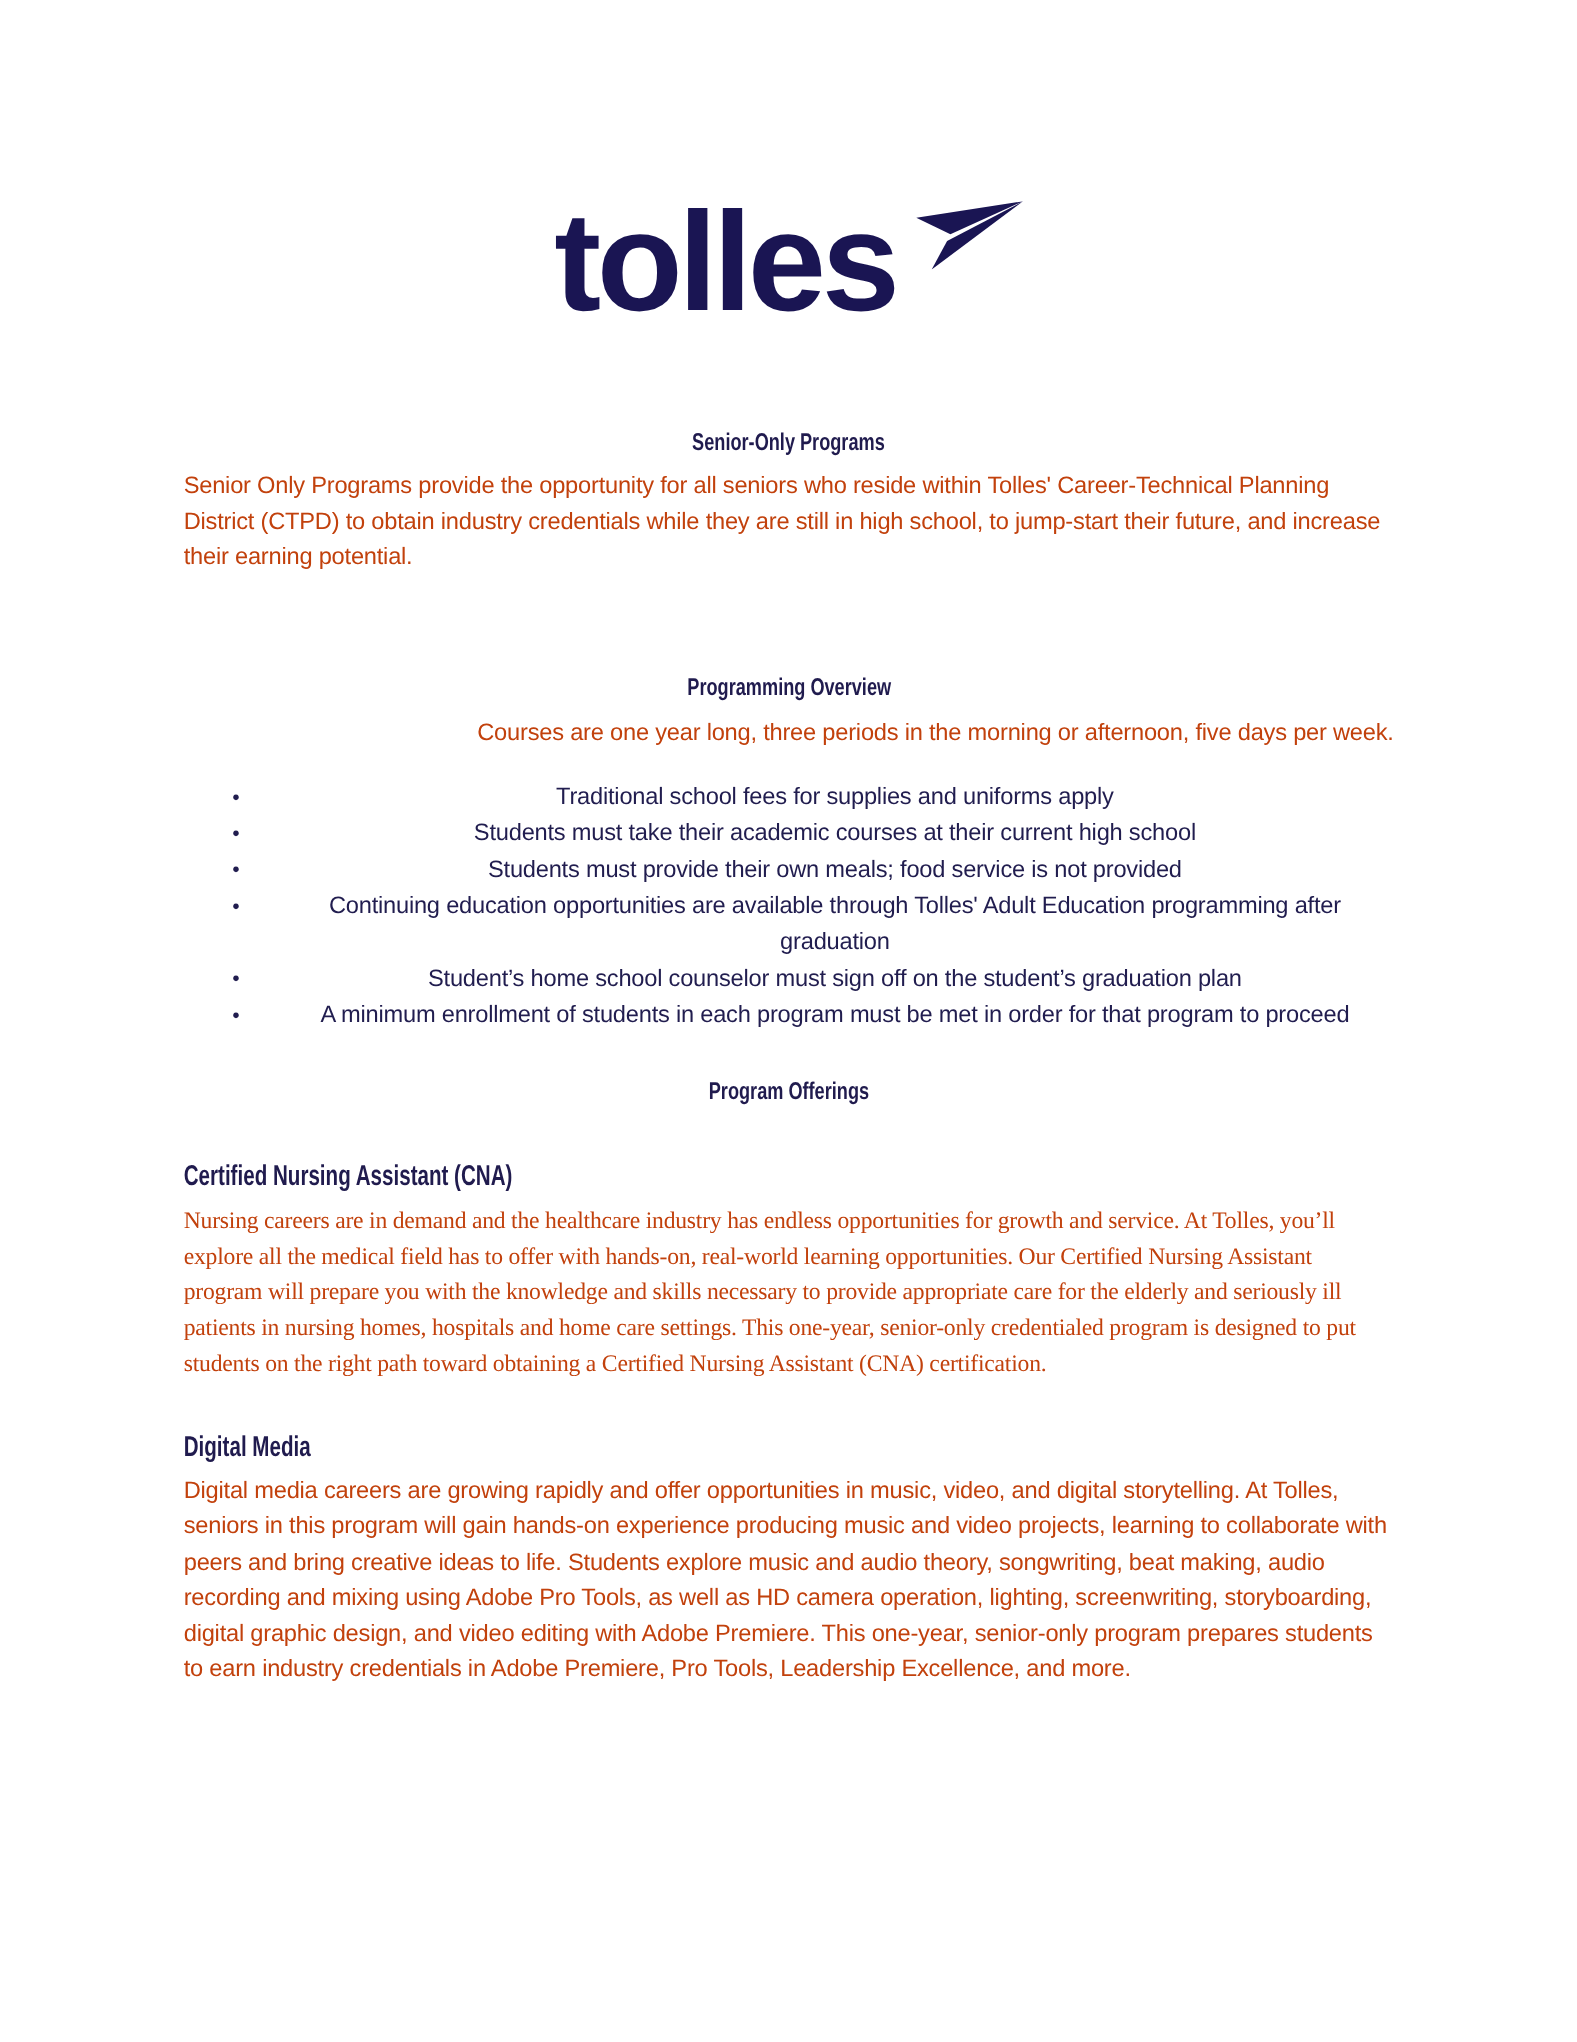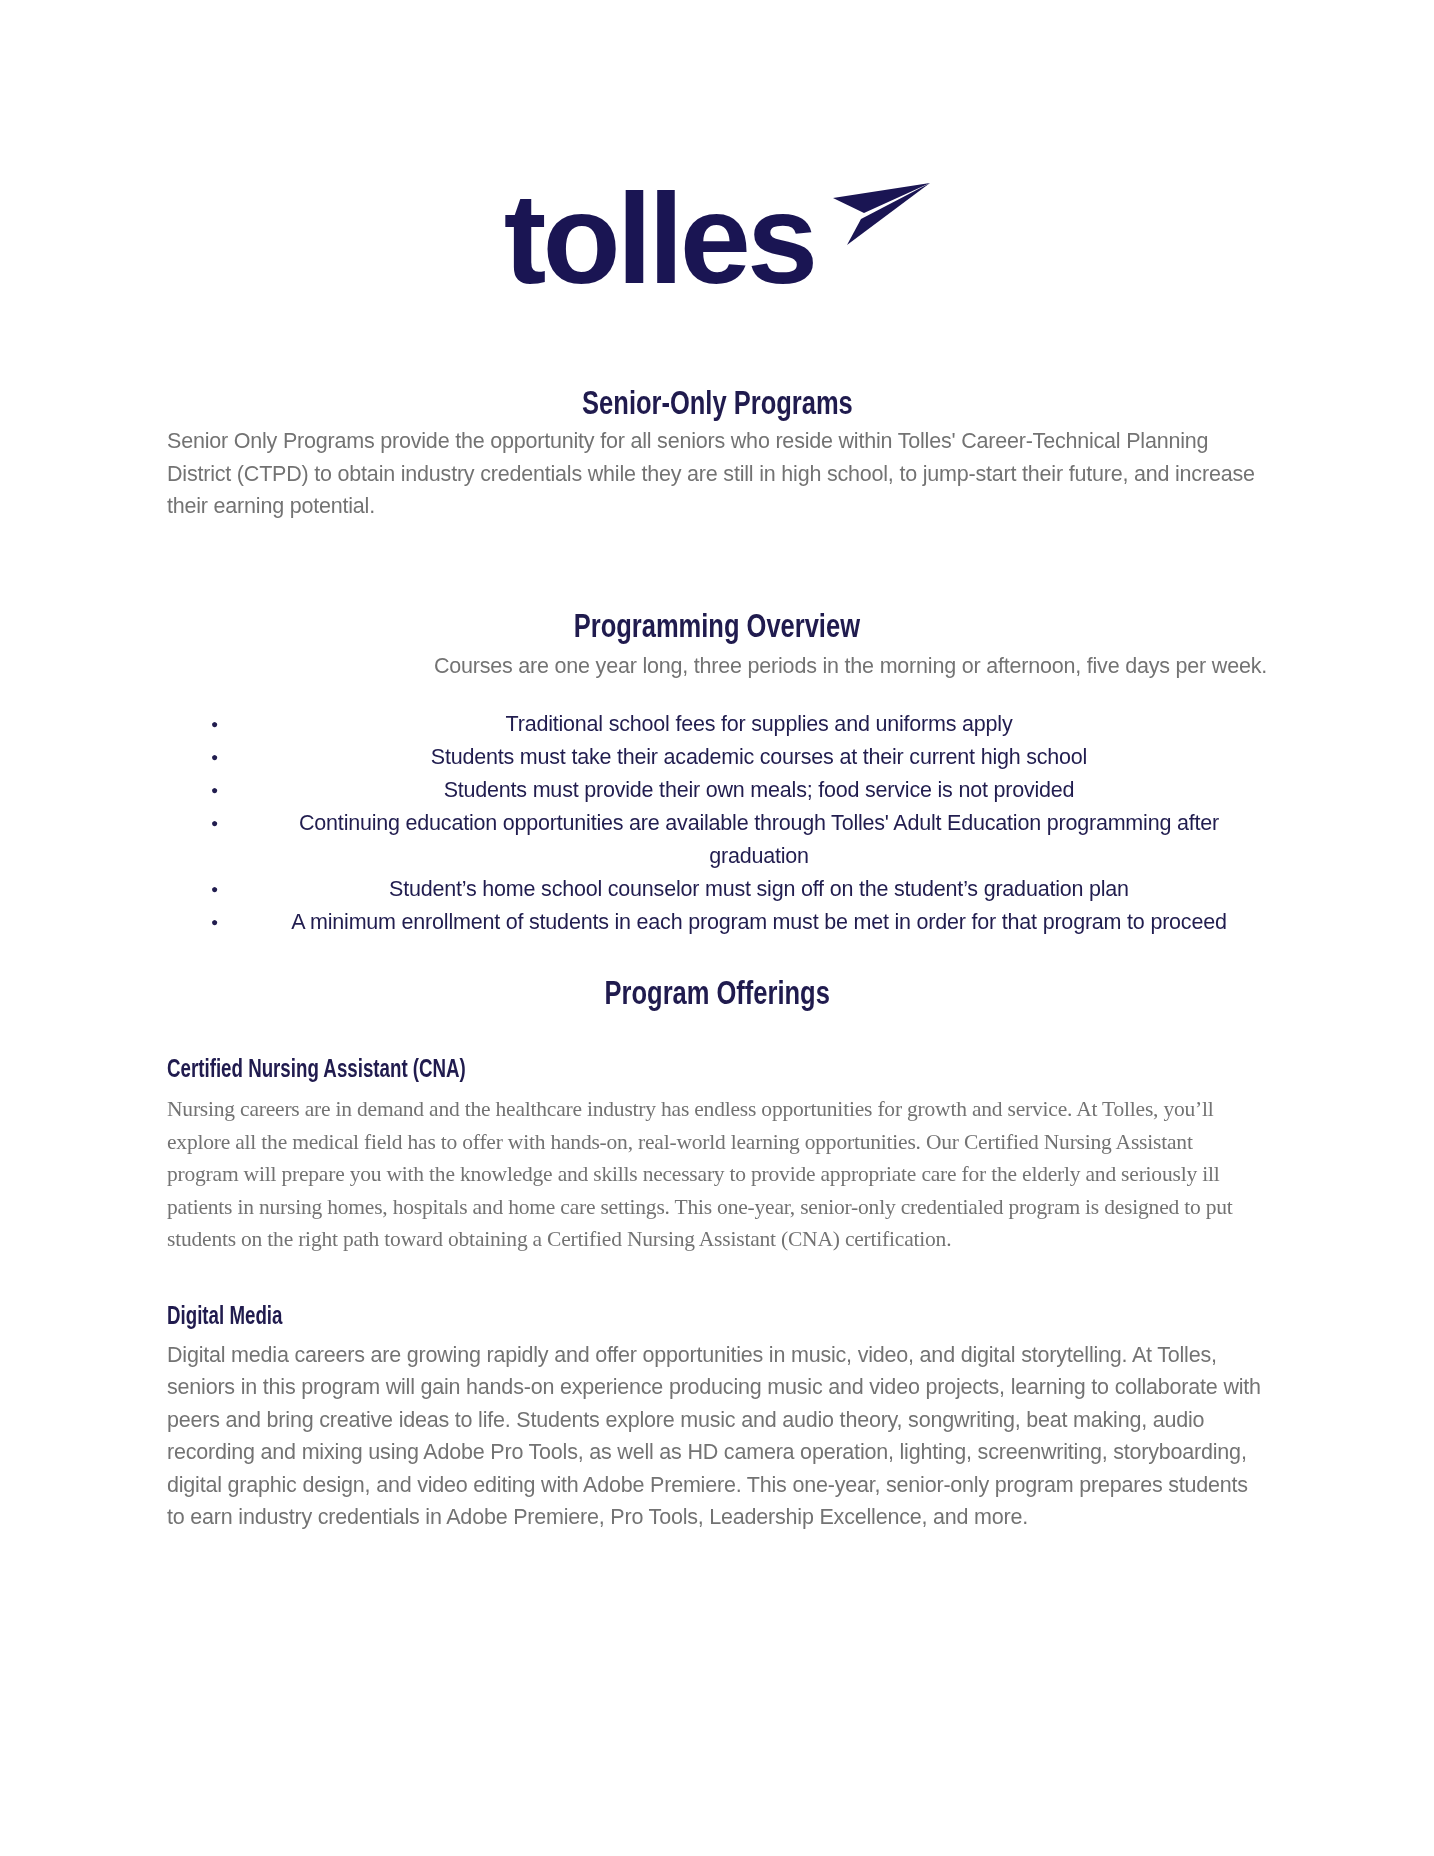--- a/index.html
+++ b/index.html
@@ -42,21 +42,21 @@
     width: 100px;
     height: 62px;
     margin-left: 16px;
     margin-top: 8px;
     flex: 0 0 auto;
   }
   .plane polygon { fill: #1a1553; }
   
   .h1 {
     margin: 0;
-    font-size: 34px;
+    font-size: 22px;
     line-height: 38px;
     font-weight: bold;
     text-align: center;
     color: #201b4e;
   }
   .h1 .condense {
     display: inline-block;
     transform: scaleX(0.75);
     transform-origin: 50% 50%;
     white-space: nowrap;
@@ -80,21 +80,21 @@
   #h1-overview  { margin-top: 83px; }
   #h1-offerings { margin-top: 34px; }
   #h2-cna       { margin-top: 40px; }
   #h2-dm        { margin-top: 42px; }
   
   .body-text {
     margin: 0;
     font-size: 21.5px;
     line-height: 32.5px;
     letter-spacing: -0.2px;
-    color: #737373;
+    color: #c2410c;
   }
   #p-senior { margin-top: 4px; }
   #p-courses { margin-top: 6px; text-align: right; }
   #p-cna { margin-top: 8px; font-family: Liberation Serif, serif; }
   #p-dm  { margin-top: 7px; }
   
   .bullets {
     list-style: none;
     margin: 26px 0 0 0;
     padding: 0 0 0 42px;

